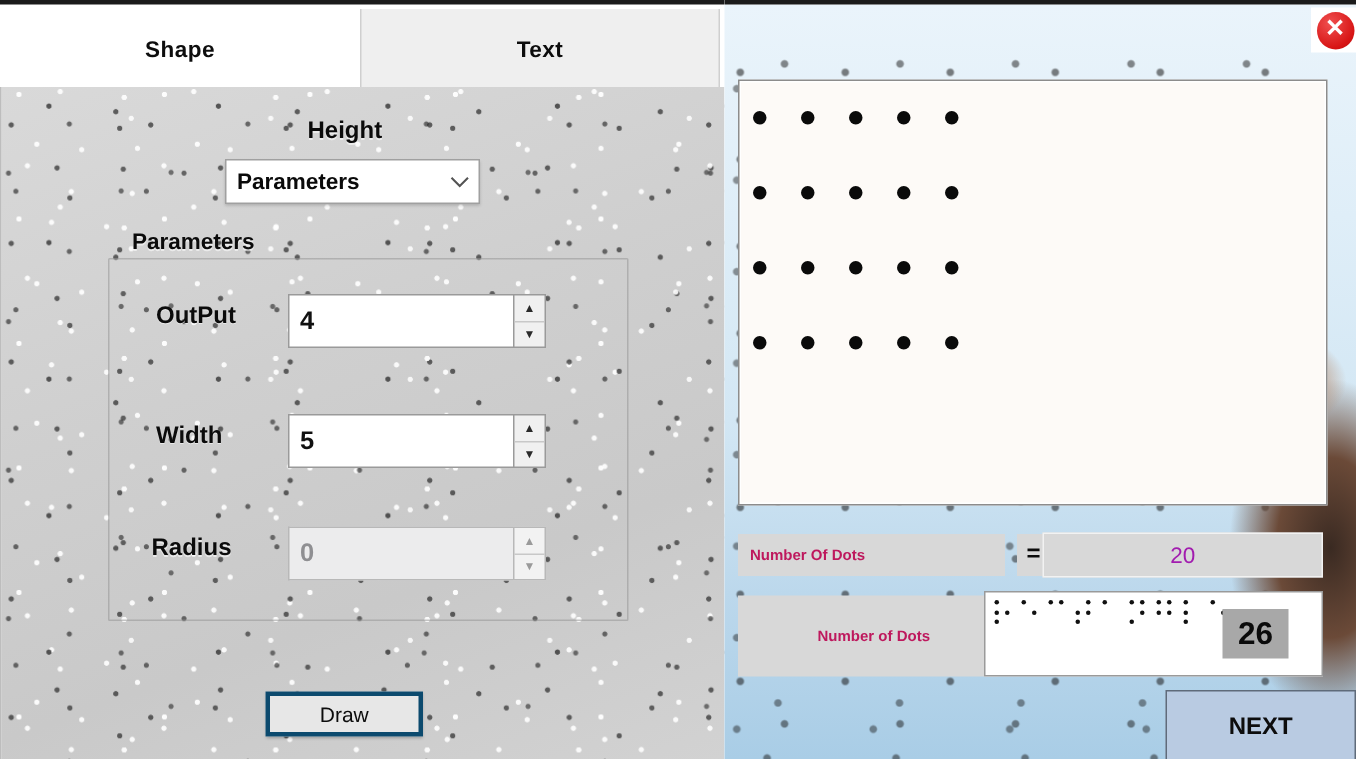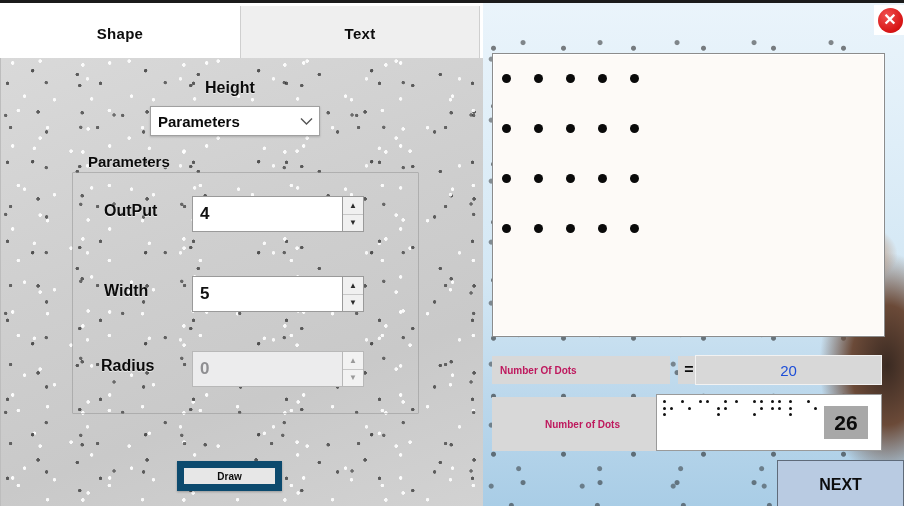--- a/index.html
+++ b/index.html
@@ -119,23 +119,23 @@
     font-size:8px;color:#2a2a2a;
   }
   .spinbtns > div:first-child{border-bottom:1px solid #c8c8c8;}
   .spinrow.disabled .spinbtns > div{color:#9a9a9a;}
   #height-row{left:192px;top:196px;width:172px;}
   #width-row{left:192px;top:276px;width:172px;}
   #radius-row{left:192px;top:351px;width:172px;}
 
   #draw-button{
     position:absolute;left:177px;top:461px;width:105px;height:30px;
-    background:#e7e7e7;border:7px solid #0c4a6e;
-    display:flex;align-items:center;justify-content:center;
-    font-size:10px;font-weight:bold;color:#0c0c0c;
+    background:#e7e7e7;border:3px solid #0c4a6e;
+    display:flex;align-items:center;justify-content:center;
+    font-size:14px;font-weight:normal;color:#0c0c0c;
     box-sizing:border-box;box-shadow:0 1px 2px rgba(0,0,0,.25);
   }
 
   
   .right-panel{
     position:absolute;left:483px;top:0;width:421px;height:506px;
     overflow:hidden;
     background:
       radial-gradient(ellipse 120px 60px at 78% 50%, #c99a78 0%, #b5805c 45%, rgba(181,128,92,0) 72%),
       radial-gradient(ellipse 90px 150px at 96% 72%, #3a2a22 0%, #6b4a38 40%, rgba(107,74,56,0) 75%),
@@ -187,21 +187,21 @@
   #dots-label{left:9px;top:353px;width:178px;height:28px;padding-left:8px;}
   #equals-sign{
     position:absolute;left:195px;top:353px;width:22px;height:28px;
     background:#d8d8d8;display:flex;align-items:center;justify-content:center;
     font-size:16px;font-weight:bold;color:#0b0b0b;
   }
   #dots-value{
     position:absolute;left:212px;top:352px;width:187px;height:30px;
     background:#d8d8d8;border:1px solid #f2f2f2;
     display:flex;align-items:center;justify-content:center;
-    font-size:15px;color:#1d4ed8;box-sizing:border-box;
+    font-size:15px;color:#a21caf;box-sizing:border-box;
   }
 
   #braille-label{
     left:9px;top:394px;width:173px;height:54px;
     padding:2px 0 0 8px;flex-direction:column;justify-content:center;
     line-height:1.35;
   }
   #braille-label span{display:block;}
 
   #braille-display{
@@ -217,21 +217,21 @@
     position:relative;width:13px;height:20px;
   }
   .bcell i{
     position:absolute;width:3.4px;height:3.4px;border-radius:50%;
     background:#111;
   }
   .bcell i.c1{left:1px;} .bcell i.c2{left:8px;}
   .bcell i.r1{top:1px;} .bcell i.r2{top:7.5px;} .bcell i.r3{top:14px;}
 
   #braille-count{
-    position:absolute;left:341px;top:403px;width:44px;height:33px;
+    position:absolute;left:332px;top:403px;width:44px;height:33px;
     background:#a8a8a8;display:flex;align-items:center;justify-content:center;
     font-size:21px;font-weight:bold;color:#0b0b0b;
   }
 
   #next-button{
     position:absolute;left:294px;top:457px;width:127px;height:49px;
     background:#b9cbe2;border:1px solid #5f6b7a;
     display:flex;align-items:center;justify-content:center;
     font-size:16px;font-weight:bold;color:#0d0d0d;
     box-sizing:border-box;

